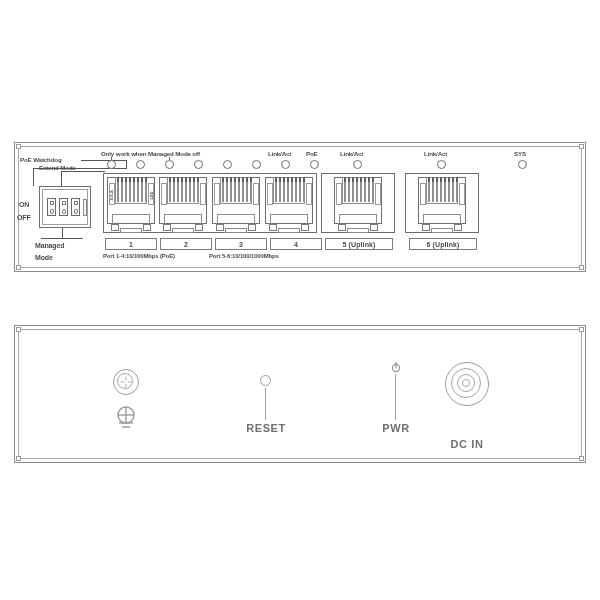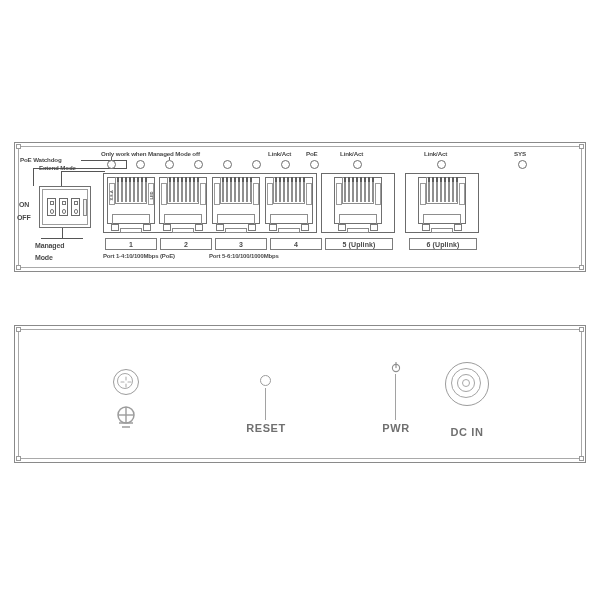--- a/index.html
+++ b/index.html
@@ -614,16 +614,16 @@
       <line x1="6" y1="1.5" x2="6" y2="6.6" stroke="#8f8f8f" stroke-width="1.2" stroke-linecap="round"></line>
     </svg>
     <div class="stem" style="left:380px; top:48px; height:46px;"></div>
     <div class="rear-lbl" style="left:340px; top:96px; width:82px;">PWR</div>
 
     <div class="dc-jack" style="left:430px; top:36px;">
       <div class="r2"></div>
       <div class="r3"></div>
       <div class="r4"></div>
     </div>
-    <div class="rear-lbl" style="left:411px; top:100px; width:82px;">DC IN</div>
+    <div class="rear-lbl" style="left:411px; top:112px; width:82px;">DC IN</div>
   </div>
 
 </div>
 
 </body></html>

